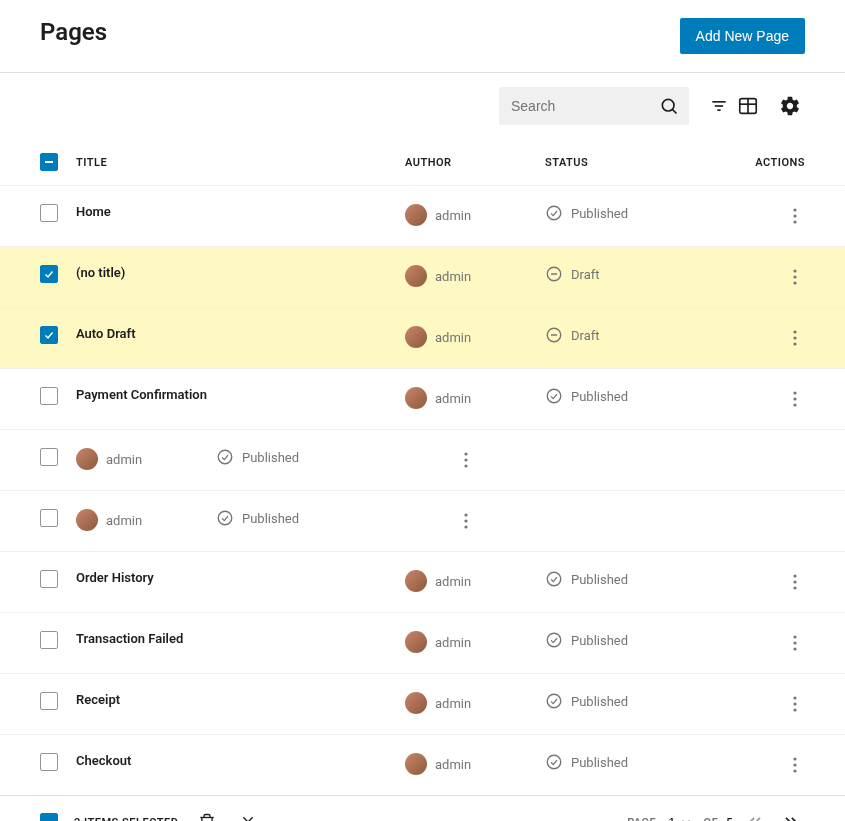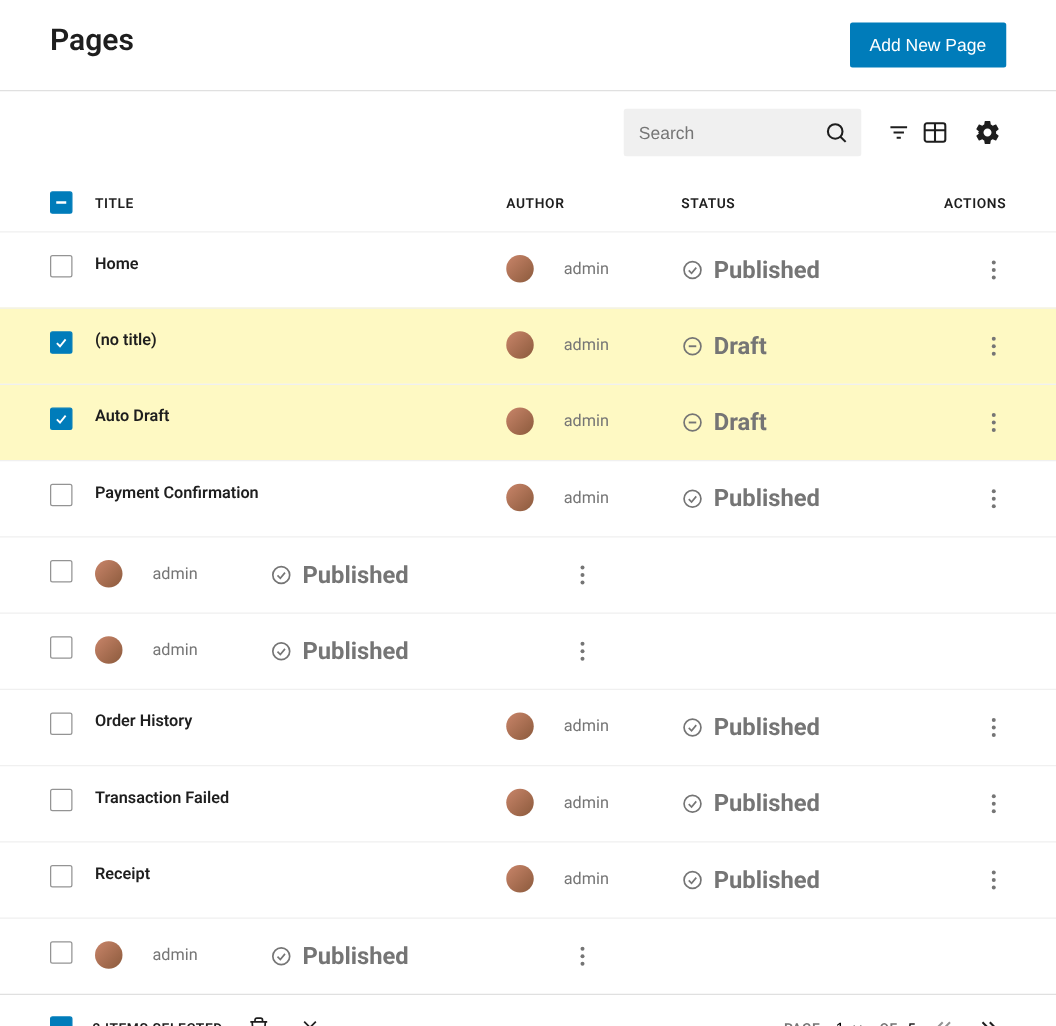--- a/index.html
+++ b/index.html
@@ -22,23 +22,23 @@
 .col-title { flex: 1; min-width: 200px; }
 .col-author { width: 140px; flex-shrink: 0; }
 .col-status { width: 200px; flex-shrink: 0; }
 .col-actions { width: 60px; flex-shrink: 0; text-align: right; }
 .row { display: flex; align-items: flex-start; padding: 18px 40px; border-top: 1px solid #f0f0f0; }
 .row.selected { background: #fef9c3; }
 .checkbox { width: 18px; height: 18px; border: 1.5px solid #949494; border-radius: 2px; background: #fff; display: inline-flex; align-items: center; justify-content: center; cursor: pointer; }
 .checkbox.checked { background: #007cba; border-color: #007cba; }
 .checkbox.indeterminate { background: #007cba; border-color: #007cba; }
 .title-cell { font-size: 13px; font-weight: 600; color: #1e1e1e; }
-.author-cell { display: flex; align-items: center; gap: 24px; color: #757575; font-size: 13px; }
+.author-cell { display: flex; align-items: center; gap: 8px; color: #757575; font-size: 13px; }
 .avatar { width: 22px; height: 22px; border-radius: 50%; background: linear-gradient(135deg, #c9856a, #8b5a3c); flex-shrink: 0; }
-.status-cell { display: flex; align-items: center; gap: 8px; color: #757575; font-size: 19px; font-weight: bold; }
+.status-cell { display: flex; align-items: center; gap: 8px; color: #757575; font-size: 13px; }
 .actions-cell { display: flex; justify-content: flex-end; }
 .more-btn { cursor: pointer; padding: 4px 8px; background: none; border: none; }
 .footer { display: flex; justify-content: space-between; align-items: center; padding: 12px 40px; border-top: 1px solid #e0e0e0; }
 .footer-left { display: flex; align-items: center; gap: 16px; }
 .sel-text { font-size: 11px; font-weight: 600; letter-spacing: 0.5px; }
 .footer-right { display: flex; align-items: center; gap: 8px; }
 .page-label { font-size: 11px; font-weight: 600; letter-spacing: 0.5px; color: #757575; }
 .page-num { font-size: 13px; font-weight: 500; display: flex; align-items: center; gap: 4px; padding: 0 4px; }
 .nav-btn { background: none; border: none; cursor: pointer; padding: 4px; }
 svg { display: block; }
@@ -348,20 +348,21 @@
                   <circle cx="2" cy="2" r="1.6"></circle>
                   <circle cx="2" cy="8" r="1.6"></circle>
                   <circle cx="2" cy="14" r="1.6"></circle>
                 </svg></span></button>
           </div>
         </div>
         <div class="row">
           <div class="col-check">
             <span class="checkbox"></span>
           </div>
+          <div class="col-title"><span class="title-cell">Checkout</span></div>
           <div class="col-author author-cell">
             <span class="avatar"></span>
             <span>admin</span>
           </div>
           <div class="col-status status-cell">
             <span>
               <svg width="18" height="18" viewBox="0 0 24 24" fill="none" stroke="#757575" stroke-width="1.8">
                 <circle cx="12" cy="12" r="9"></circle>
                 <polyline points="8 12.5 11 15.5 16 9.5"></polyline>
               </svg>

